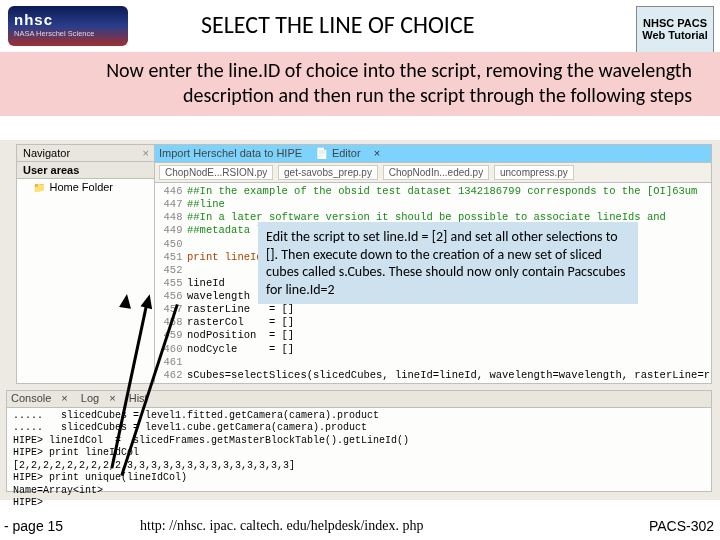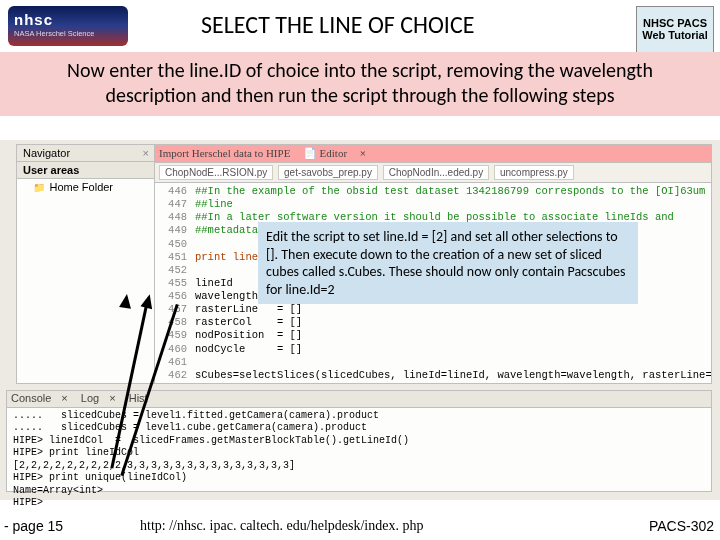--- a/index.html
+++ b/index.html
@@ -47,21 +47,21 @@
     margin-left: 21px;
   }
   .pink-overlay {
     position: absolute;
     top: 52px; left: 0;
     width: 720px;
     background: #f7cfcf;
     font-family: Calibri, Arial, sans-serif;
     font-size: 20px;
     color: #000;
-    text-align: center;
+    text-align: right;
     padding: 6px 28px 8px;
     line-height: 1.25;
   }
   .hipe-area {
     position: absolute;
     top: 140px; left: 0;
     width: 720px; height: 360px;
     background: #eceae2;
   }
   .nav-pane {
@@ -88,26 +88,25 @@
   .nav-item::before { content:"📁"; font-size:10px; margin-right:4px; }
   .editor-pane {
     position: absolute;
     top: 4px; left: 154px;
     width: 558px; height: 240px;
     background: #fdfdfb;
     border: 1px solid #bfbfbf;
     overflow: hidden;
   }
   .editor-tabbar {
-    background: #fca5a5;
+    background: #7dd3fc;
     border-bottom: 1px solid #bfbfbf;
     padding: 2px 4px;
     font-size: 11px;
     white-space: nowrap;
-    font-family: Liberation Serif, serif;
   }
   .editor-tabbar span { margin-right: 10px; color:#444; }
   .editor-tabbar .ed-lbl { color:#333; }
   .editor-filetabs {
     background: #f2f0e8;
     border-bottom: 1px solid #bfbfbf;
     padding: 2px 4px;
     font-size: 10px;
     white-space: nowrap;
   }
@@ -120,21 +119,21 @@
     color:#555;
   }
   .code-area {
     font-family: "Courier New", monospace;
     font-size: 10.5px;
     line-height: 1.25;
     padding: 2px 4px;
     white-space: pre;
     color: #000;
   }
-  .code-area .ln { color:#888; display:inline-block; width:28px; text-align: right; margin-right:8px; }
+  .code-area .ln { color:#888; display:inline-block; width:28px; text-align: center; }
   .code-area .cmt { color:#1a8a1a; }
   .code-area .kw  { color:#b04000; }
   .blue-overlay {
     position: absolute;
     top: 222px; left: 258px;
     width: 380px;
     background: #cde2ee;
     font-family: Calibri, Arial, sans-serif;
     font-size: 14px;
     color: #000;

